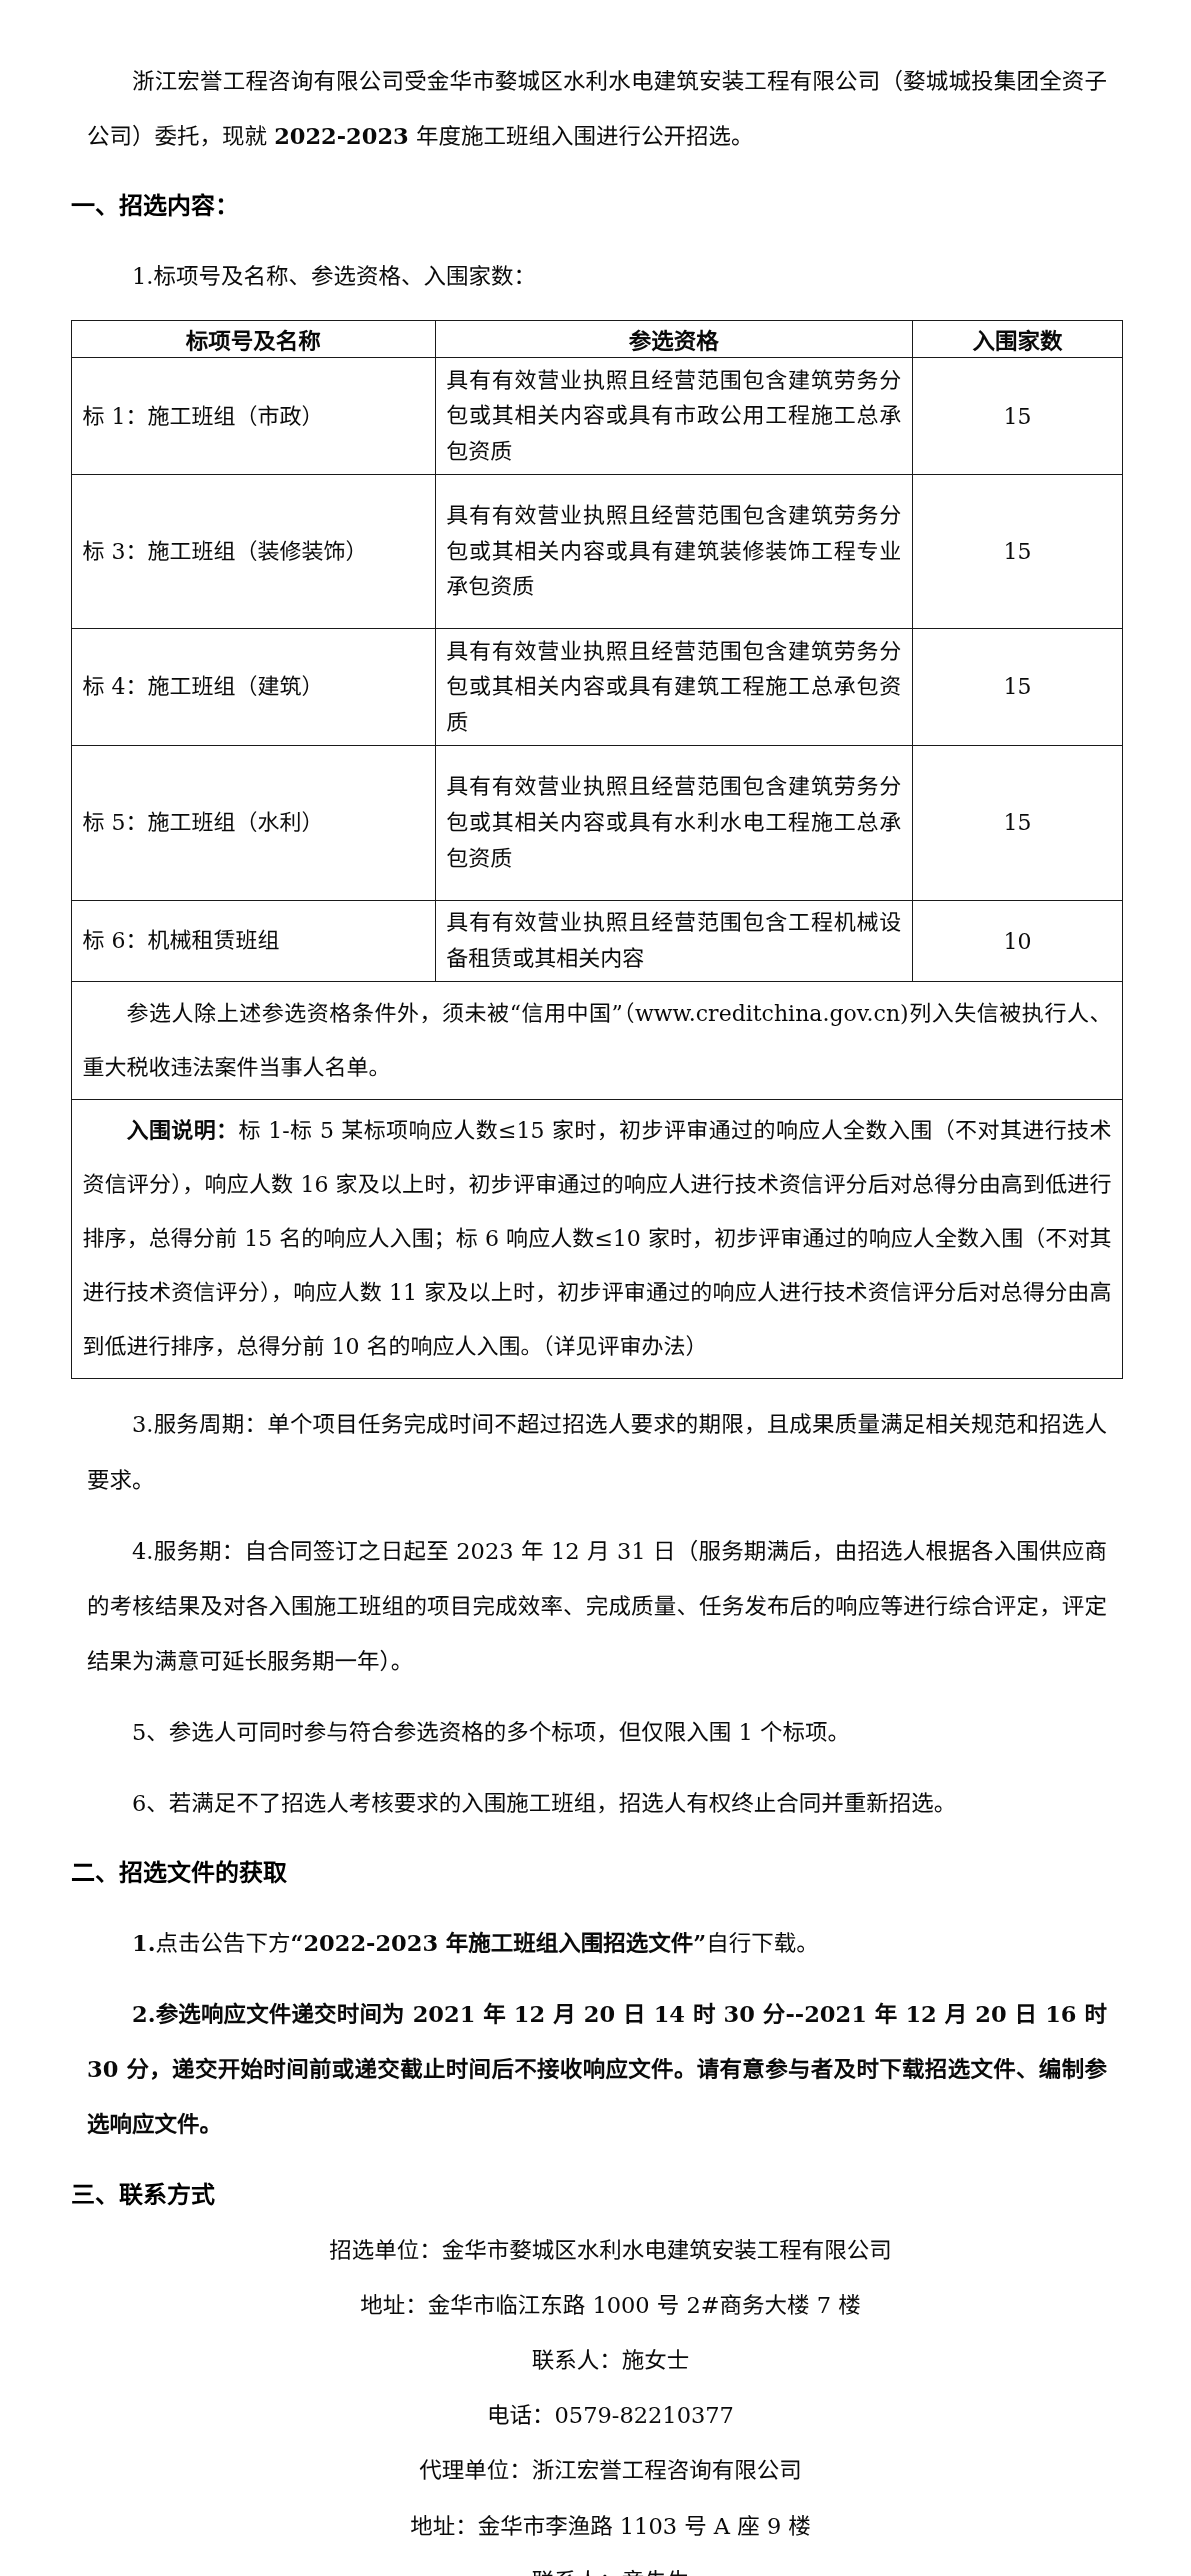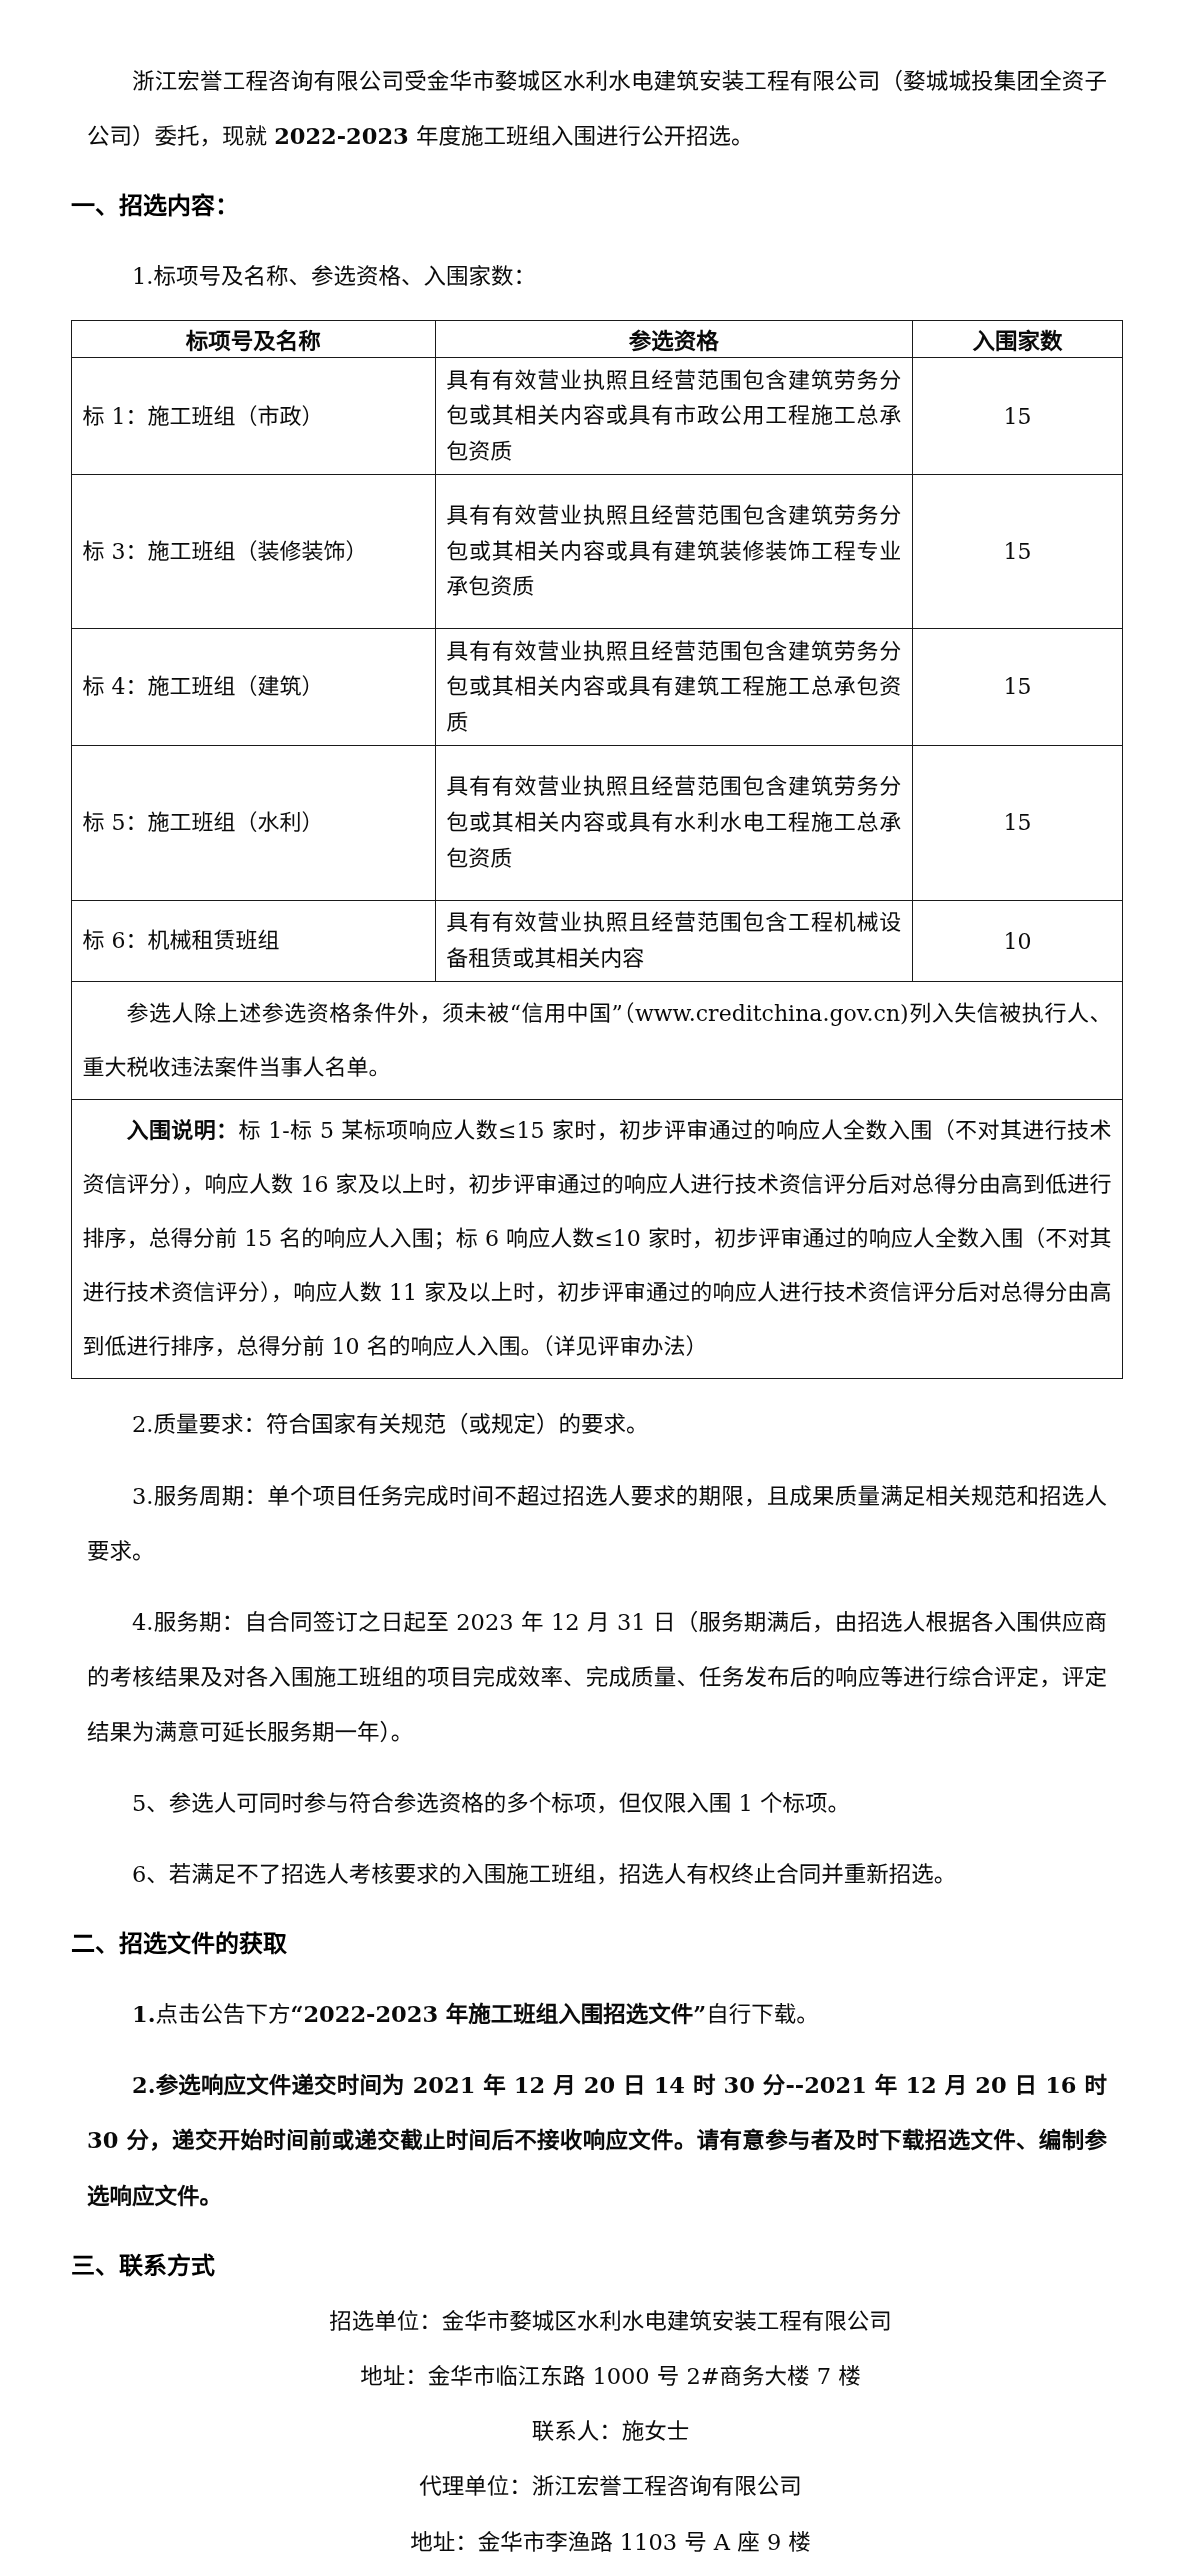--- a/index.html
+++ b/index.html
@@ -133,35 +133,35 @@
       </tr>
       <tr class="rnote">
         <td class="cell-note" colspan="3">参选人除上述参选资格条件外，须未被“信用中国”（www.creditchina.gov.cn)列入失信被执行人、重大税收违法案件当事人名单。</td>
       </tr>
       <tr>
         <td class="cell-shuoming" colspan="3"><b>入围说明：</b><span>标 1-标 5 某标项响应人数≤15 家时，初步评审通过的响应人全数入围（不对其进行技术资信评分），响应人数 16 家及以上时，初步评审通过的响应人进行技术资信评分后对总得分由高到低进行排序，总得分前 15 名的响应人入围；标 6 响应人数≤10 家时，初步评审通过的响应人全数入围（不对其进行技术资信评分），响应人数 11 家及以上时，初步评审通过的响应人进行技术资信评分后对总得分由高到低进行排序，总得分前 10 名的响应人入围。（详见评审办法）</span></td>
       </tr>
     </tbody>
   </table>
 
-  <p class="para">2.质量要求：符合国家有关规范（或规定）的要求。</p>
   <p class="para">3.服务周期：单个项目任务完成时间不超过招选人要求的期限，且成果质量满足相关规范和招选人要求。</p>
   <p class="para">4.服务期：自合同签订之日起至 2023 年 12 月 31 日（服务期满后，由招选人根据各入围供应商的考核结果及对各入围施工班组的项目完成效率、完成质量、任务发布后的响应等进行综合评定，评定结果为满意可延长服务期一年）。</p>
   <p class="para">5、参选人可同时参与符合参选资格的多个标项，但仅限入围 1 个标项。</p>
   <p class="para">6、若满足不了招选人考核要求的入围施工班组，招选人有权终止合同并重新招选。</p>
 
   <div class="heading">二、招选文件的获取</div>
 
   <p class="para"><span class="bold">1.</span><span>点击公告下方</span><span class="bold">“2022-2023 年施工班组入围招选文件”</span><span>自行下载。</span></p>
 
   <p class="para bold">2.参选响应文件递交时间为 2021 年 12 月 20 日 14 时 30 分--2021 年 12 月 20 日 16 时 30 分，递交开始时间前或递交截止时间后不接收响应文件。请有意参与者及时下载招选文件、编制参选响应文件。</p>
 
   <div class="heading">三、联系方式</div>
 
   <p class="para contact-line" style="text-indent:0">招选单位：金华市婺城区水利水电建筑安装工程有限公司</p>
   <p class="para contact-line" style="text-indent:0">地址：金华市临江东路 1000 号 2#商务大楼 7 楼</p>
   <p class="para contact-line" style="text-indent:0">联系人：施女士</p>
+  <p class="para contact-line" style="text-indent:0">电话：0579-82210377</p>
   <p class="para contact-line" style="text-indent:0">代理单位：浙江宏誉工程咨询有限公司</p>
   <p class="para contact-line" style="text-indent:0">地址：金华市李渔路 1103 号 A 座 9 楼</p>
   <p class="para contact-line" style="text-indent:0">联系人：章先生</p>
 
 </div>
 
 
 </body></html>

